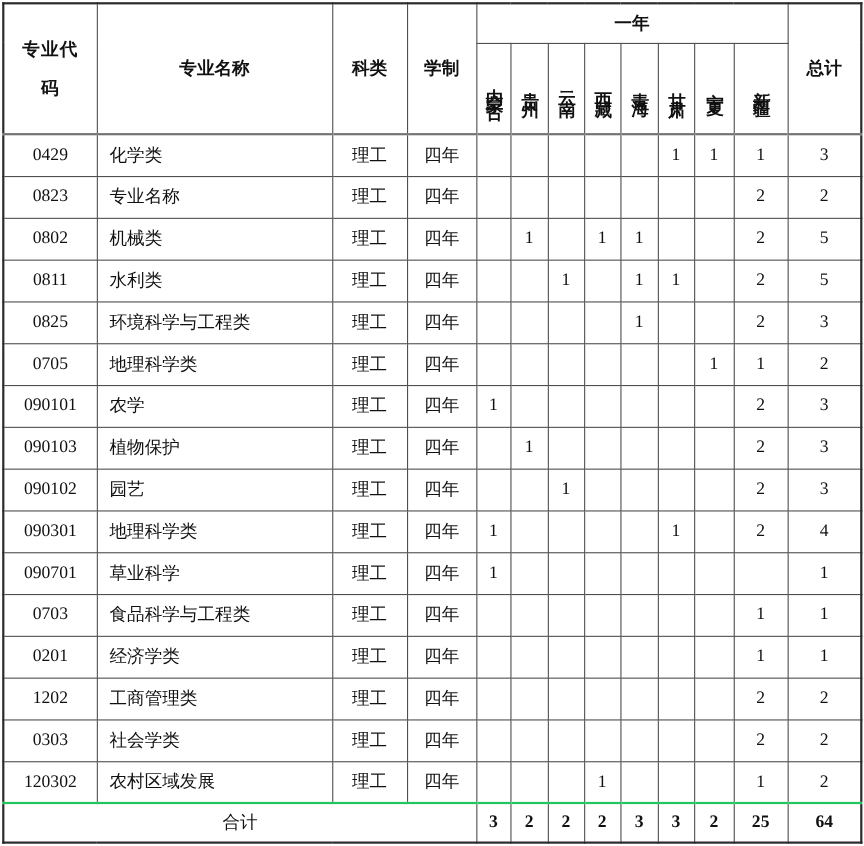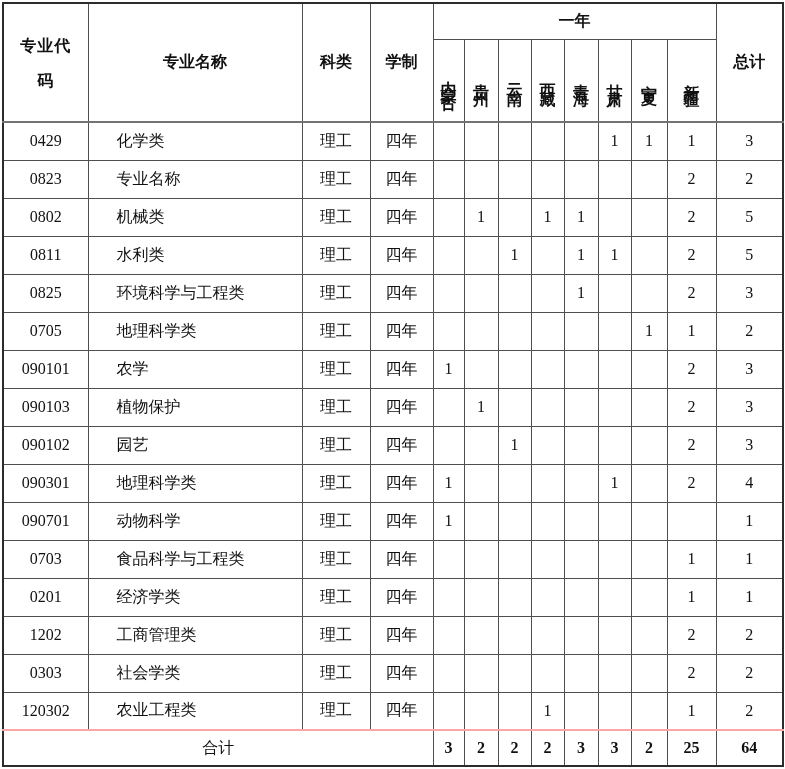--- a/index.html
+++ b/index.html
@@ -31,24 +31,24 @@
   thead th { font-weight: bold; margin-top: 25px; }
 
   tr.hrow1 { height: 36px; }
   tr.hrow2 { height: 83px; }
   tbody tr { height: 38px; }
   tfoot tr  { height: 36px; }
 
   
   th.span2, tr.hrow2 th { border-bottom: 2px solid #737373; }
   
-  tfoot td { border-top: 2px solid #fca5a5; font-weight: bold; font-size: 16px; }
+  tfoot td { border-top: 2px solid #22c55e; font-weight: bold; font-size: 16px; }
   tfoot td.f-label { font-weight: normal; }
 
-  td.c-name { text-align: left; padding-left: 28px; }
+  td.c-name { text-align: left; padding-left: 11px; }
 
   .wrap-code {
     display: inline-block;
     width: 54px;
     word-break: break-all;
     line-height: 35px;
     letter-spacing: 1px;
   }
   .vtext {
     display: inline-block;
@@ -246,21 +246,21 @@
           <td class="c-val"></td>
           <td class="c-val"></td>
           <td class="c-val"></td>
           <td class="c-val">1</td>
           <td class="c-val"></td>
           <td class="c-val">2</td>
           <td class="c-total">4</td>
         </tr>
         <tr>
           <td class="c-code">090701</td>
-          <td class="c-name">动物科学</td>
+          <td class="c-name">草业科学</td>
           <td>理工</td>
           <td>四年</td>
           <td class="c-val">1</td>
           <td class="c-val"></td>
           <td class="c-val"></td>
           <td class="c-val"></td>
           <td class="c-val"></td>
           <td class="c-val"></td>
           <td class="c-val"></td>
           <td class="c-val"></td>
@@ -321,21 +321,21 @@
           <td class="c-val"></td>
           <td class="c-val"></td>
           <td class="c-val"></td>
           <td class="c-val"></td>
           <td class="c-val"></td>
           <td class="c-val">2</td>
           <td class="c-total">2</td>
         </tr>
         <tr>
           <td class="c-code">120302</td>
-          <td class="c-name">农业工程类</td>
+          <td class="c-name">农村区域发展</td>
           <td>理工</td>
           <td>四年</td>
           <td class="c-val"></td>
           <td class="c-val"></td>
           <td class="c-val"></td>
           <td class="c-val">1</td>
           <td class="c-val"></td>
           <td class="c-val"></td>
           <td class="c-val"></td>
           <td class="c-val">1</td>

